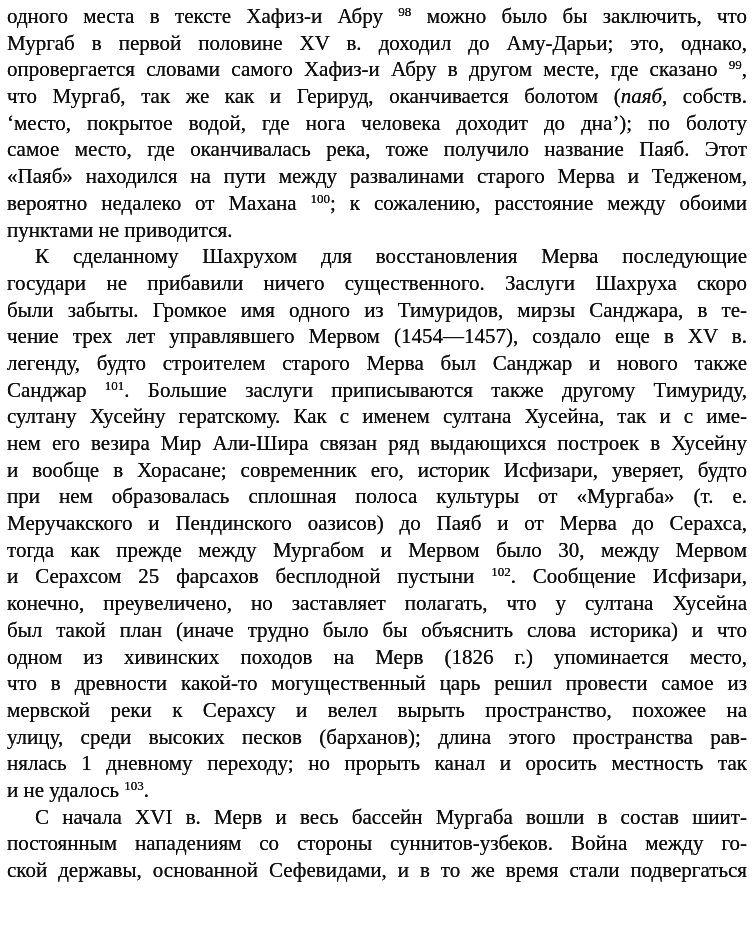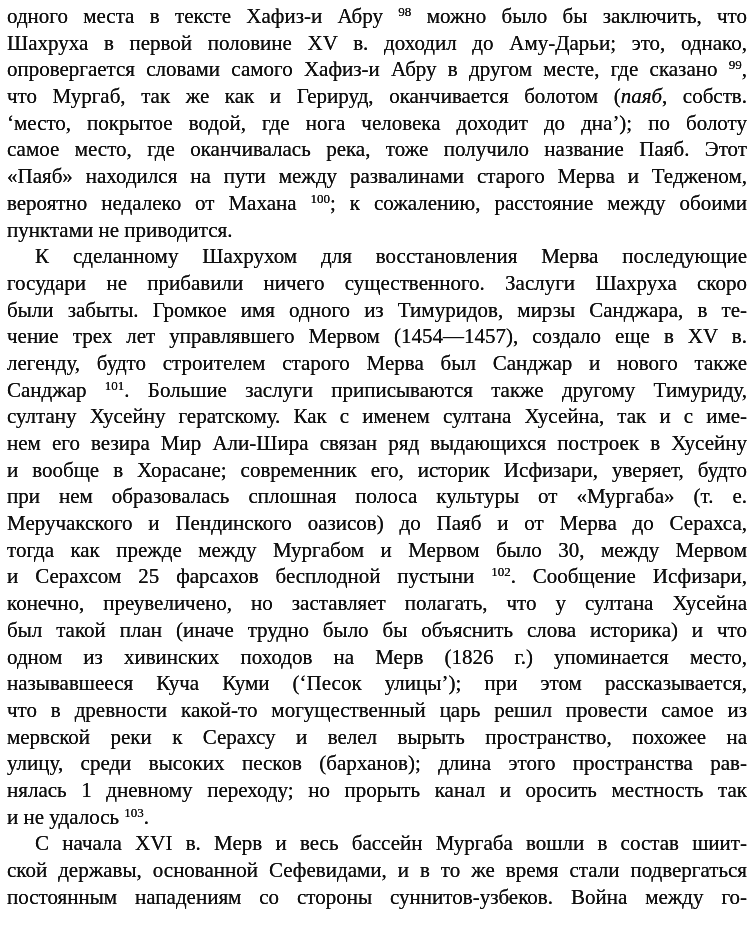--- a/index.html
+++ b/index.html
@@ -47,21 +47,21 @@
   .line i {
     font-style: italic;
   }
 </style>
 </head>
 <body>
 
 <div class="page">
     <div class="paragraph">
       <div class="line">одного места в тексте Хафиз-и Абру <sup>98</sup> можно было бы заключить, что</div>
-      <div class="line">Шахруха в первой половине XV в. доходил до Аму-Дарьи; это, однако,</div>
+      <div class="line">Мургаб в первой половине XV в. доходил до Аму-Дарьи; это, однако,</div>
       <div class="line">опровергается словами самого Хафиз-и Абру в другом месте, где сказано <sup>99</sup>,</div>
       <div class="line">что Мургаб, так же как и Герируд, оканчивается болотом (<i>паяб</i>, собств.</div>
       <div class="line">‘место, покрытое водой, где нога человека доходит до дна’); по болоту</div>
       <div class="line">самое место, где оканчивалась река, тоже получило название Паяб. Этот</div>
       <div class="line">«Паяб» находился на пути между развалинами старого Мерва и Тедженом,</div>
       <div class="line">вероятно недалеко от Махана <sup>100</sup>; к сожалению, расстояние между обоими</div>
       <div class="line no-just">пунктами не приводится.</div>
     </div>
     <div class="paragraph">
       <div class="line indent">К сделанному Шахрухом для восстановления Мерва последующие</div>
@@ -73,25 +73,24 @@
       <div class="line">султану Хусейну гератскому. Как с именем султана Хусейна, так и с име-</div>
       <div class="line">нем его везира Мир Али-Шира связан ряд выдающихся построек в Хусейну</div>
       <div class="line">и вообще в Хорасане; современник его, историк Исфизари, уверяет, будто</div>
       <div class="line">при нем образовалась сплошная полоса культуры от «Мургаба» (т. е.</div>
       <div class="line">Меручакского и Пендинского оазисов) до Паяб и от Мерва до Серахса,</div>
       <div class="line">тогда как прежде между Мургабом и Мервом было 30, между Мервом</div>
       <div class="line">и Серахсом 25 фарсахов бесплодной пустыни <sup>102</sup>. Сообщение Исфизари,</div>
       <div class="line">конечно, преувеличено, но заставляет полагать, что у султана Хусейна</div>
       <div class="line">был такой план (иначе трудно было бы объяснить слова историка) и что</div>
       <div class="line">одном из хивинских походов на Мерв (1826 г.) упоминается место,</div>
-      <div class="line">называвшееся Куча Куми (‘Песок улицы’); при этом рассказывается,</div>
       <div class="line">что в древности какой-то могущественный царь решил провести самое из</div>
       <div class="line">мервской реки к Серахсу и велел вырыть пространство, похожее на</div>
       <div class="line">улицу, среди высоких песков (барханов); длина этого пространства рав-</div>
       <div class="line">нялась 1 дневному переходу; но прорыть канал и оросить местность так</div>
       <div class="line no-just">и не удалось <sup>103</sup>.</div>
     </div>
     <div class="paragraph">
       <div class="line indent">С начала XVI в. Мерв и весь бассейн Мургаба вошли в состав шиит-</div>
+      <div class="line">постоянным нападениям со стороны суннитов-узбеков. Война между го-</div>
       <div class="line">ской державы, основанной Сефевидами, и в то же время стали подвергаться</div>
-      <div class="line">постоянным нападениям со стороны суннитов-узбеков. Война между го-</div>
     </div>
   </div>
 
 </body></html>

